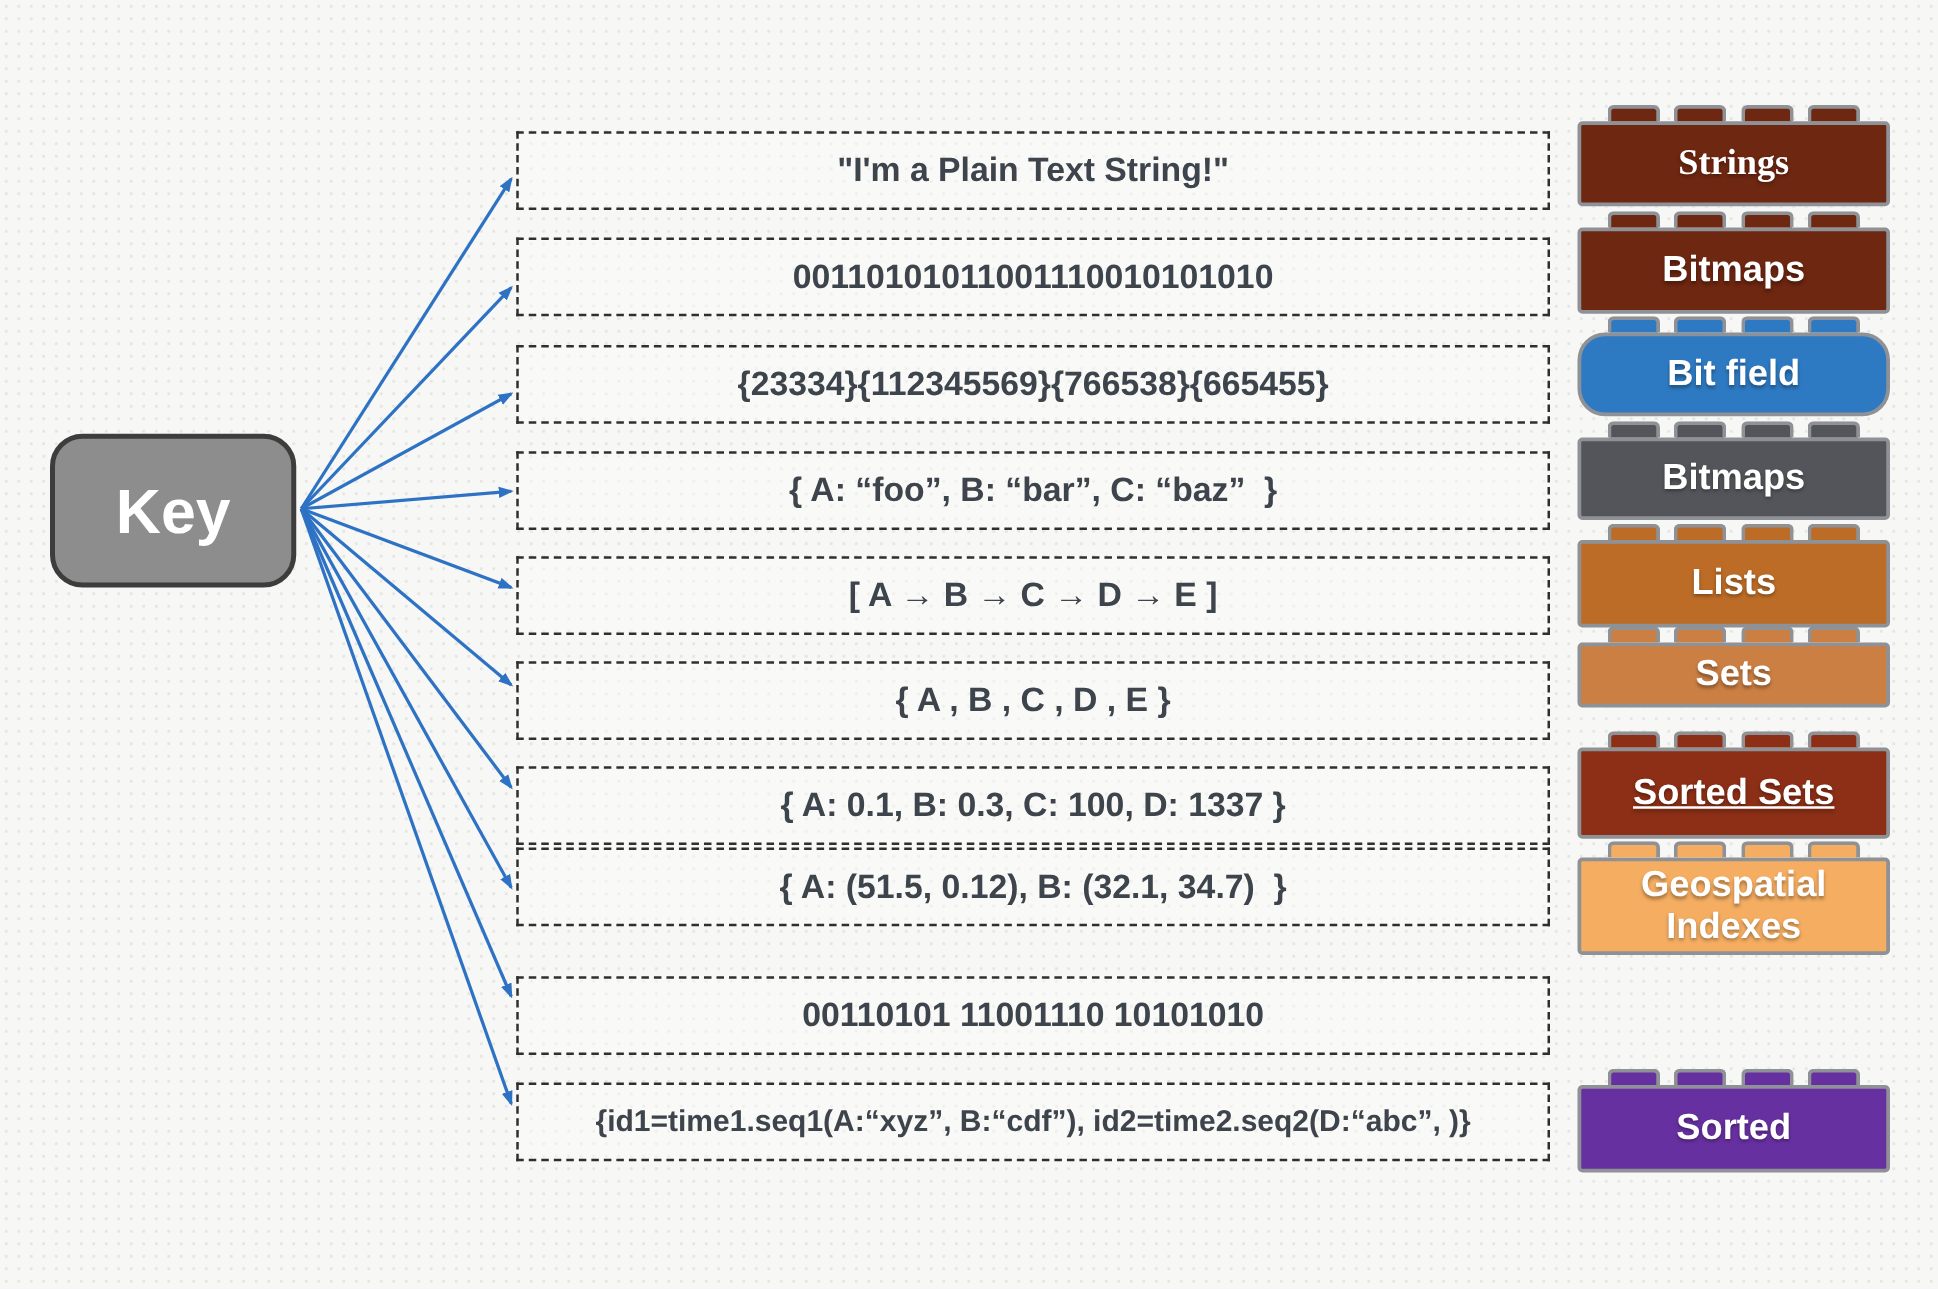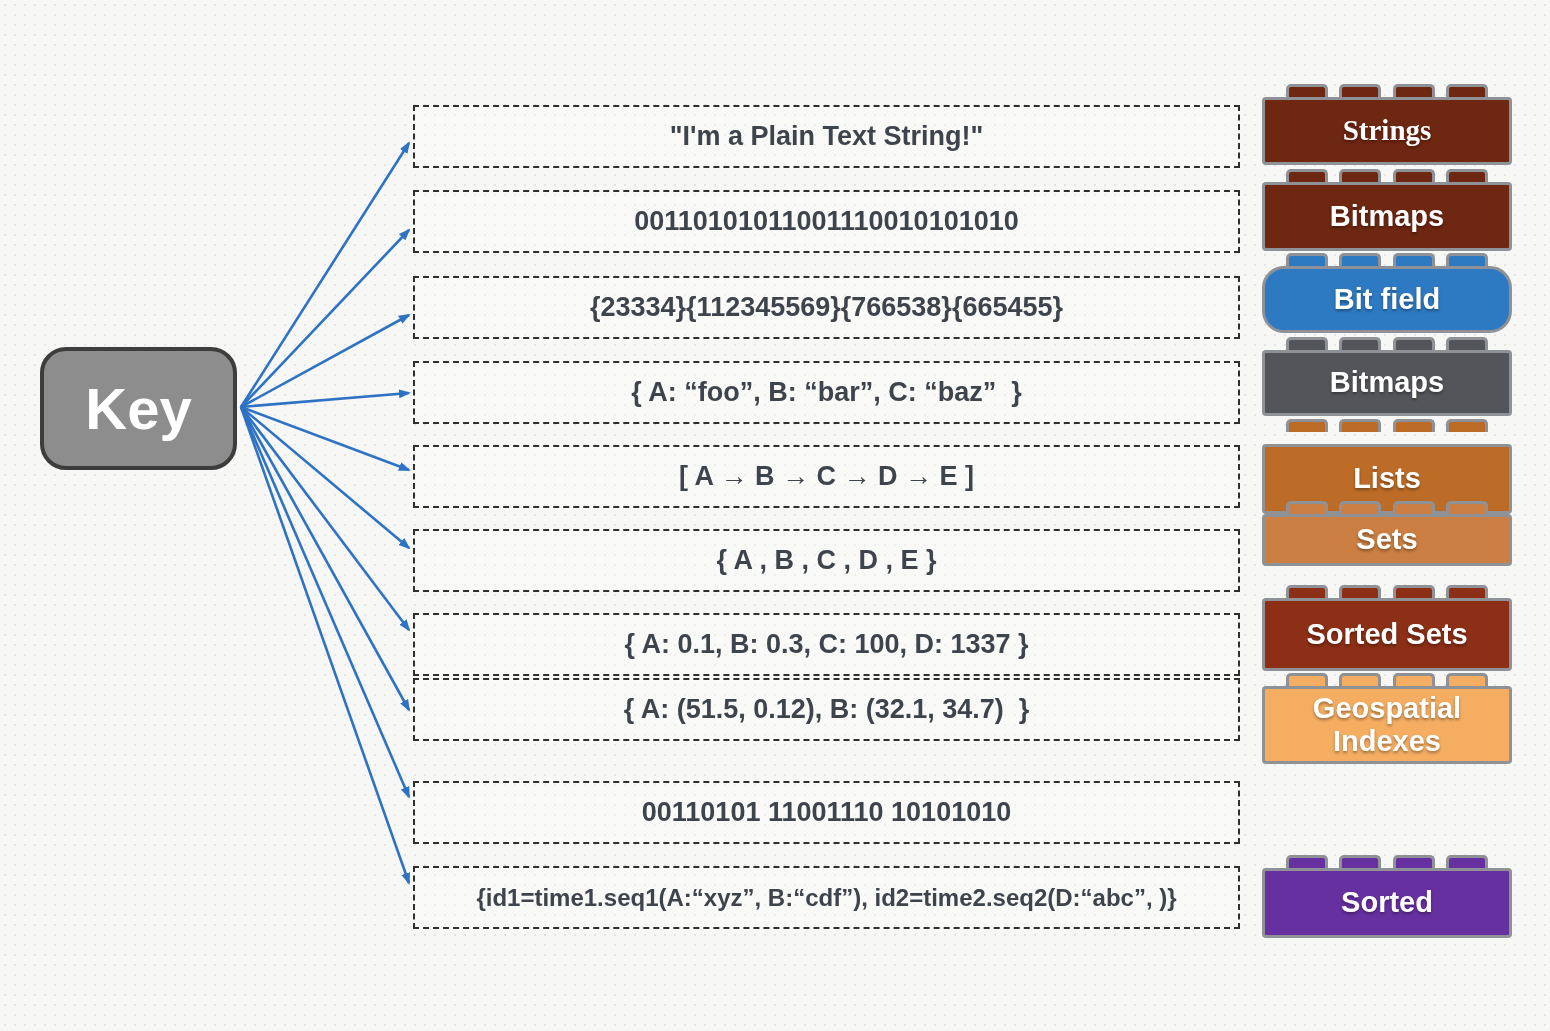--- a/index.html
+++ b/index.html
@@ -8,21 +8,21 @@
     font-family:"Liberation Sans",sans-serif;
     background-color:#f7f7f6;
     background-image:radial-gradient(circle,#e4e4e2 1px,transparent 1.3px);
     background-size:10px 10px;
   }
   .arrows{position:absolute;left:0;top:0;z-index:1;}
   .key-box{
     position:absolute;left:40px;top:347px;width:197px;height:123px;
     background:#8d8d8d;border:4px solid #3d3d3d;border-radius:26px;
     display:flex;align-items:center;justify-content:center;
-    color:#ffffff;font-weight:bold;font-size:58px;box-sizing:border-box;
+    color:#ffffff;font-weight:bold;font-size:50px;box-sizing:border-box;
     z-index:2;
   }
   .value-box{
     position:absolute;left:413px;width:827px;height:63px;
     border:2px dashed #2f2f2f;box-sizing:border-box;
     display:flex;align-items:center;justify-content:center;
     font-size:27px;font-weight:600;color:#3e444b;
     background:rgba(250,250,250,0.45);z-index:2;
   }
   .value-box .txt{white-space:pre;}
@@ -147,21 +147,21 @@
       </div>
   </div>
 
   <div class="brick" style="top:419px">
     <div class="studs">
       <span class="stud" style="background-color: rgb(188, 108, 38);"></span>
         <span class="stud" style="background-color: rgb(188, 108, 38);"></span>
         <span class="stud" style="background-color: rgb(188, 108, 38);"></span>
         <span class="stud" style="background-color: rgb(188, 108, 38);"></span>
     </div>
-    <div class="brick-body" style="height: 70px; background-color: rgb(188, 108, 38); margin-top: 12px;">
+    <div class="brick-body" style="height: 70px; background-color: rgb(188, 108, 38);">
         <span>Lists</span>
       </div>
   </div>
 
   <div class="brick" style="top:501px">
     <div class="studs">
       <span class="stud" style="background-color: rgb(203, 127, 67);"></span>
         <span class="stud" style="background-color: rgb(203, 127, 67);"></span>
         <span class="stud" style="background-color: rgb(203, 127, 67);"></span>
         <span class="stud" style="background-color: rgb(203, 127, 67);"></span>
@@ -171,21 +171,21 @@
       </div>
   </div>
 
   <div class="brick" style="top:585px">
     <div class="studs">
       <span class="stud" style="background-color: rgb(140, 47, 22);"></span>
         <span class="stud" style="background-color: rgb(140, 47, 22);"></span>
         <span class="stud" style="background-color: rgb(140, 47, 22);"></span>
         <span class="stud" style="background-color: rgb(140, 47, 22);"></span>
     </div>
-    <div class="brick-body" style="height: 73px; background-color: rgb(140, 47, 22);">
+    <div class="brick-body" style="height: 73px; background-color: rgb(140, 47, 22); text-decoration: underline;">
         <span>Sorted Sets</span>
       </div>
   </div>
 
   <div class="brick" style="top:673px">
     <div class="studs">
       <span class="stud" style="background-color: rgb(244, 173, 97);"></span>
         <span class="stud" style="background-color: rgb(244, 173, 97);"></span>
         <span class="stud" style="background-color: rgb(244, 173, 97);"></span>
         <span class="stud" style="background-color: rgb(244, 173, 97);"></span>

